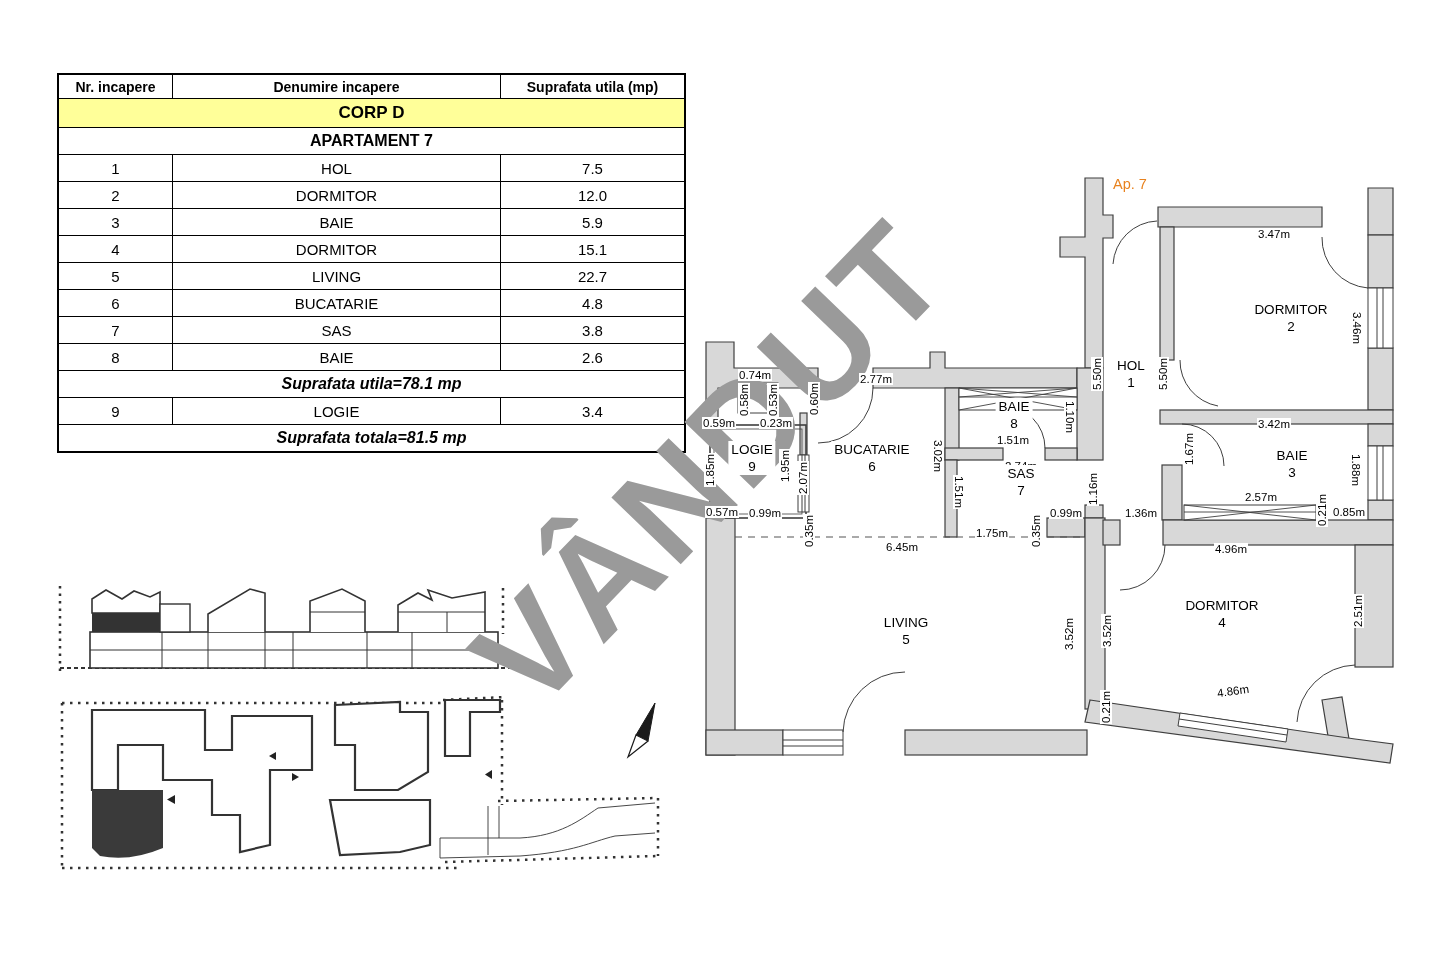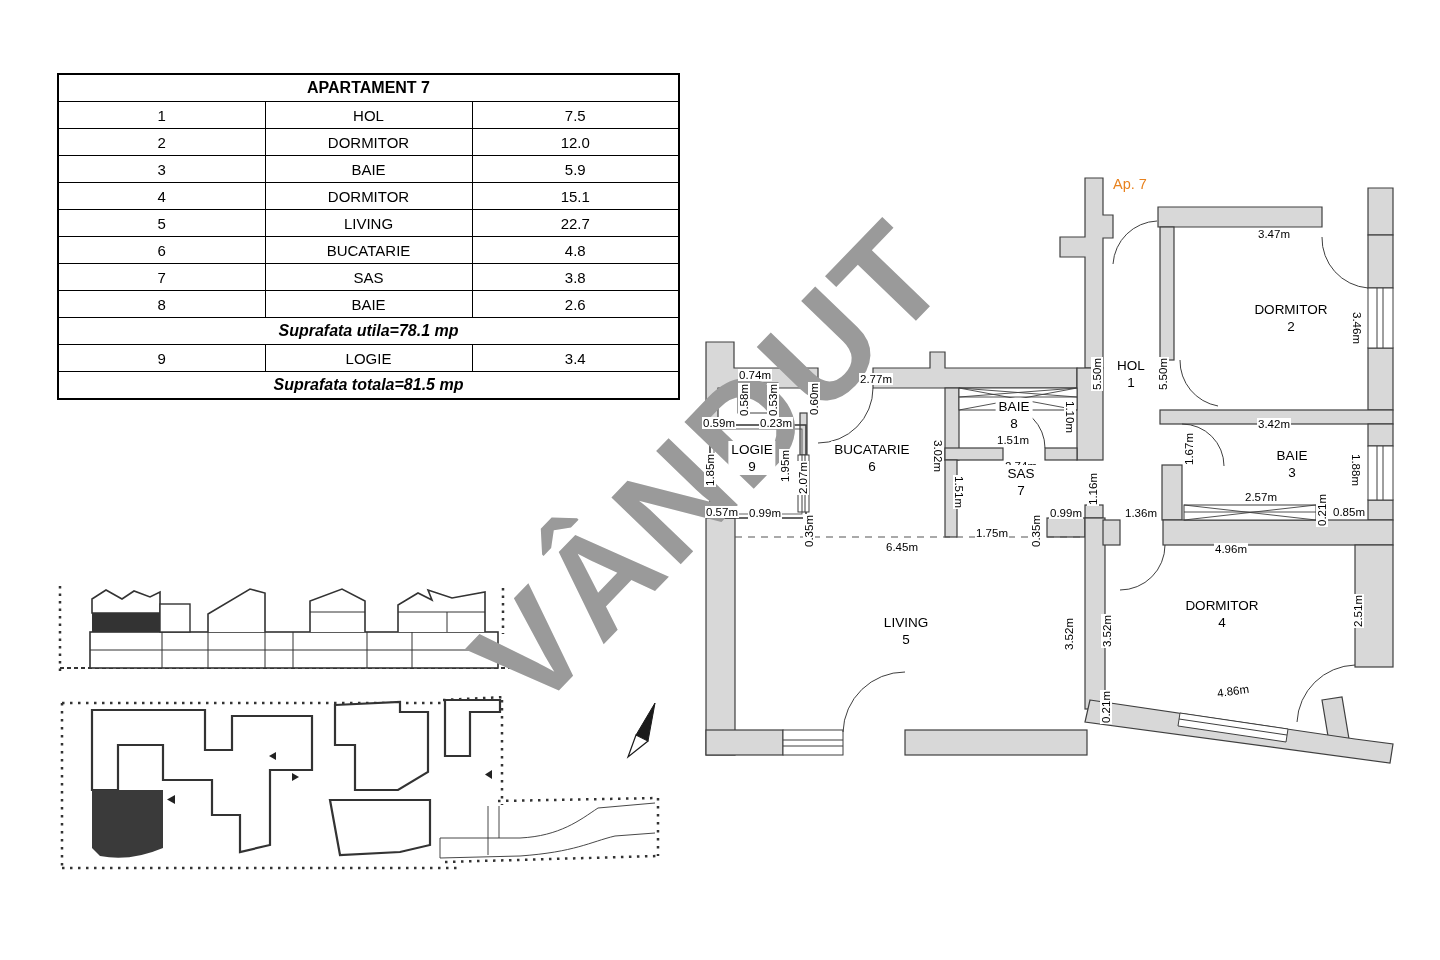--- a/index.html
+++ b/index.html
@@ -39,20 +39,28 @@
   #ap-label{position:absolute;left:1113px;top:176px;z-index:9;font-size:14.5px;
             color:var(--ap-orange,#e8821e);}
 </style>
 </head>
 <body>
 
 <div id="page">
 
   <table id="area-table">
     <tbody>
+        <tr class="hdr-row">
+      <td class="col-nr">Nr. incapere</td>
+      <td class="col-name">Denumire incapere</td>
+      <td class="col-area">Suprafata utila (mp)</td>
+    </tr>
+    <tr class="corp-row">
+      <td colspan="3">CORP D</td>
+    </tr>
     <tr class="apt-row">
       <td colspan="3">APARTAMENT 7</td>
     </tr>
     <tr class="data-row">
       <td>1</td>
       <td>HOL</td>
       <td>7.5</td>
     </tr>
     <tr class="data-row">
       <td>2</td>

